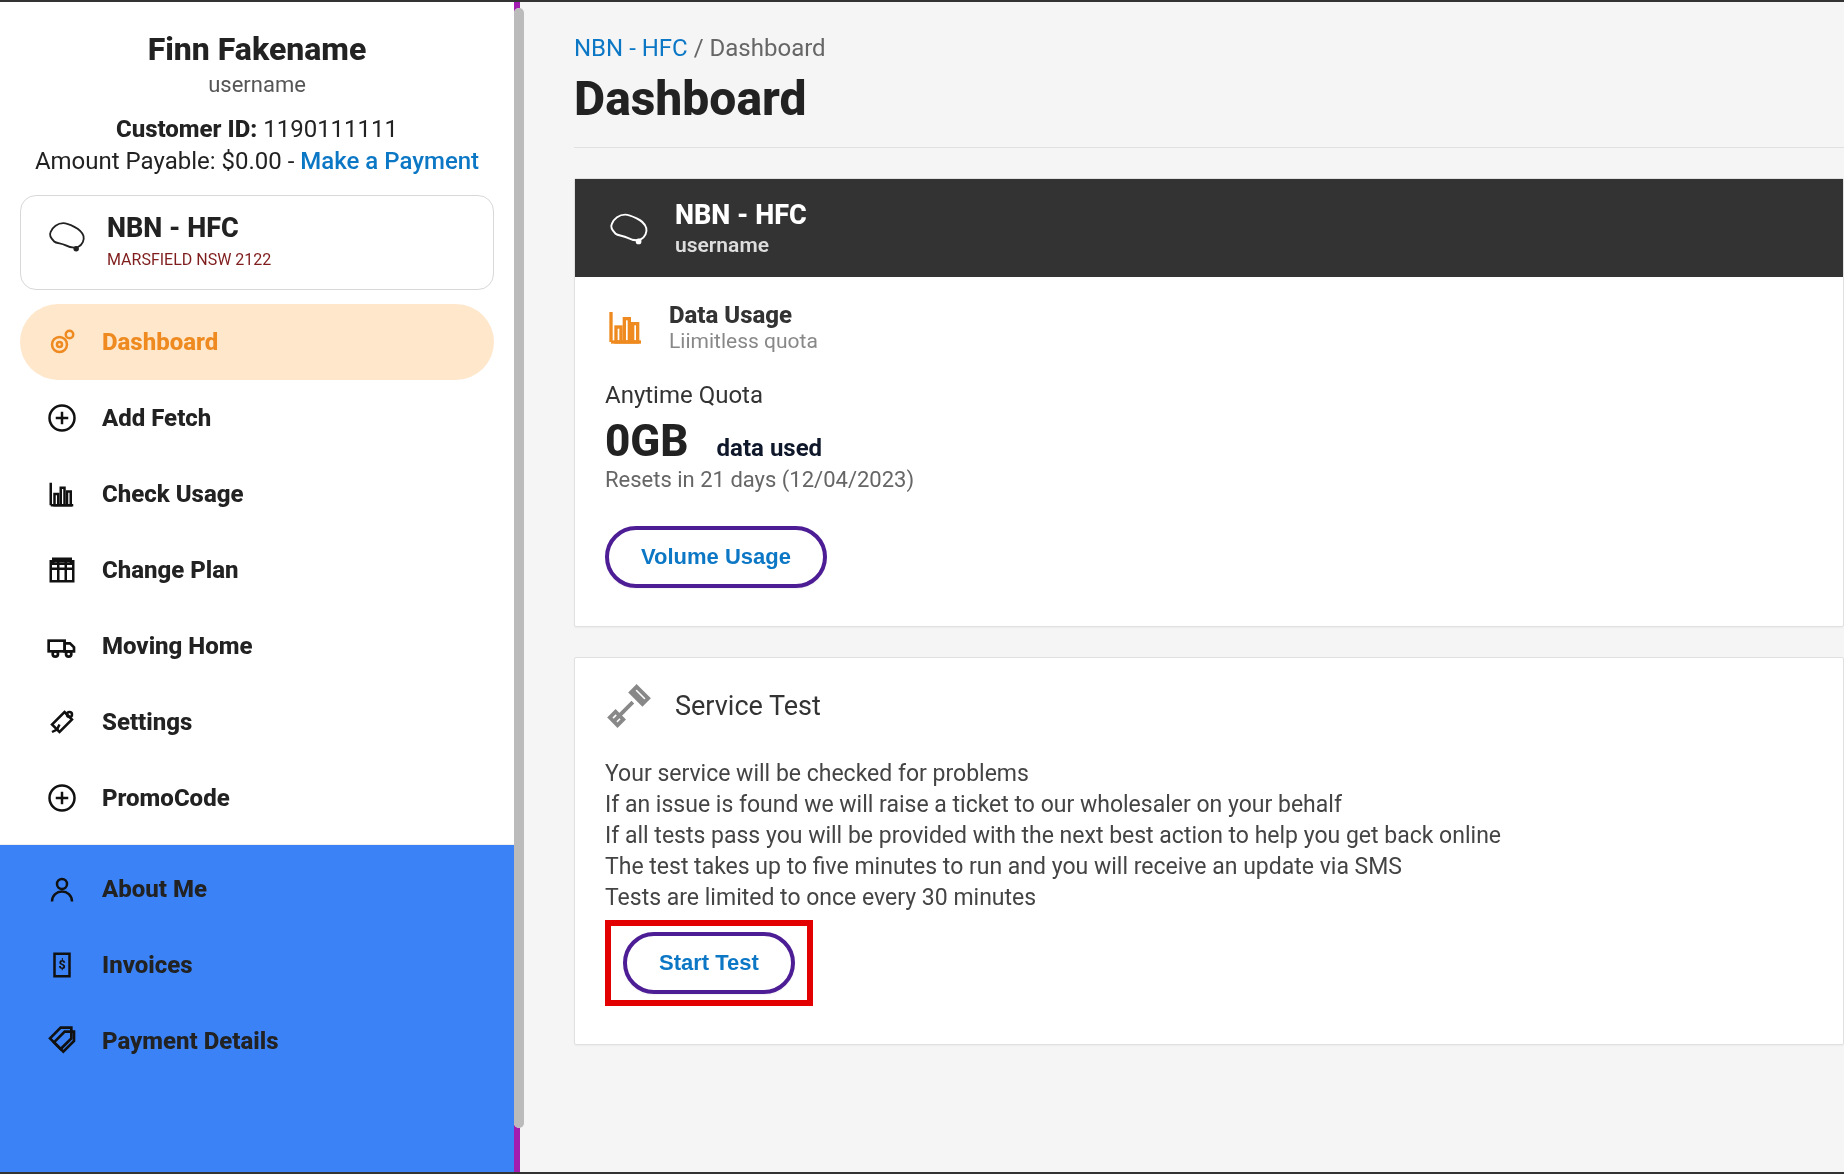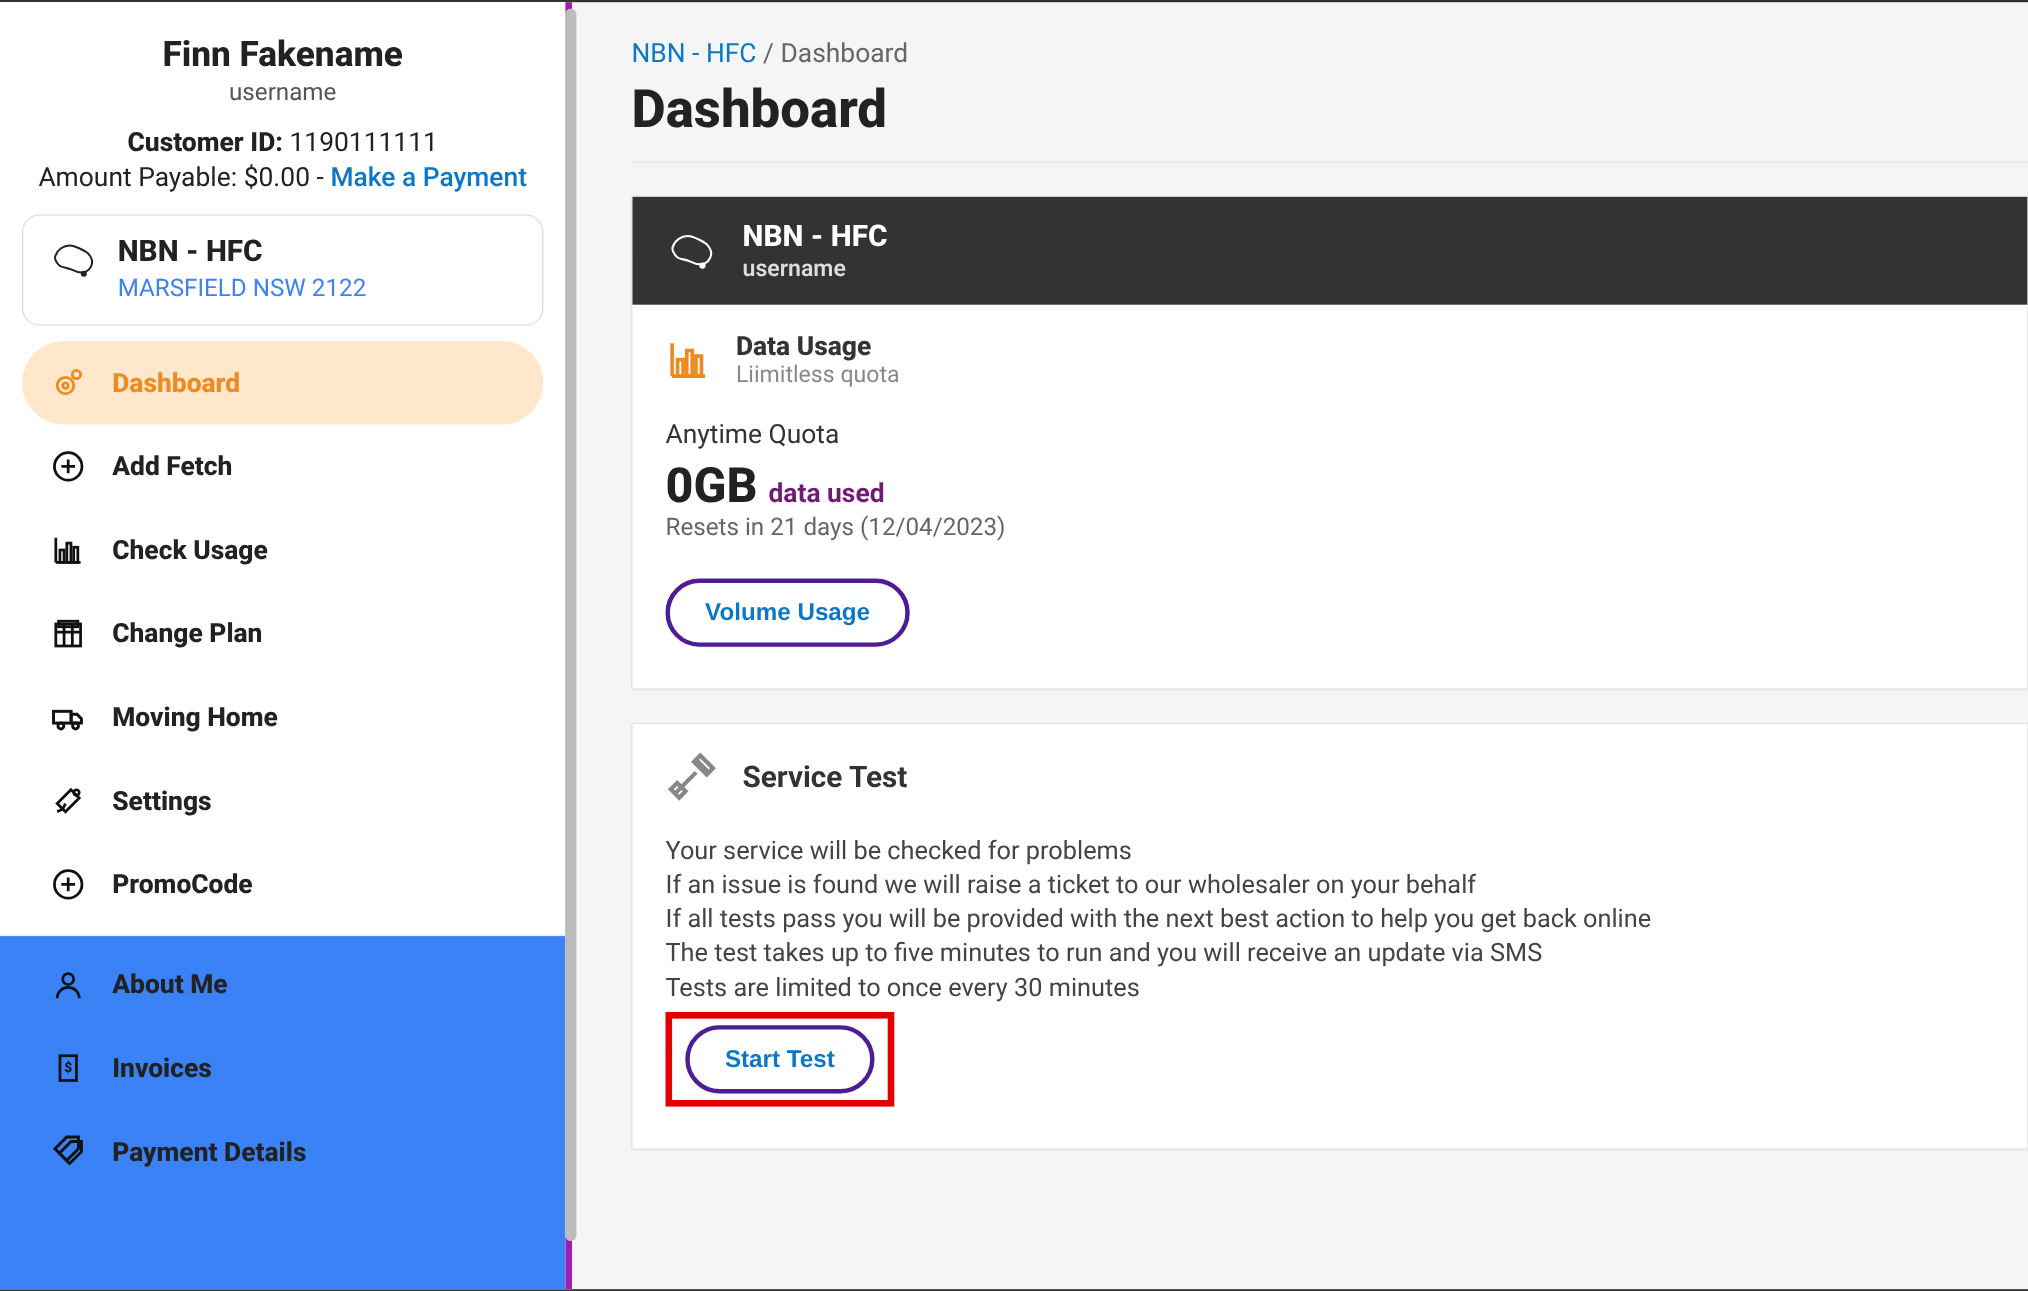--- a/index.html
+++ b/index.html
@@ -53,21 +53,21 @@
   border: 1px solid #d8d8d8;
   border-radius: 16px;
   padding: 16px 22px 20px 22px;
   display: flex;
   align-items: flex-start;
   gap: 16px;
 }
 .service-card .icon { width: 48px; height: 48px; display: flex; align-items: center; justify-content: center; flex-shrink: 0; }
 .service-card .text { flex: 1; }
 .service-name { font-size: 27px; font-weight: 800; color: #222; }
-.service-loc { font-size: 22px; color: #3b82f6; margin-top: 6px; }
+.service-loc { font-size: 16px; color: #7f1d1d; margin-top: 6px; }
 
 .nav { margin-top: 14px; }
 .nav-item {
   display: flex;
   align-items: center;
   gap: 22px;
   padding: 20px 24px;
   font-size: 24px;
   font-weight: 800;
   color: #222;
@@ -112,38 +112,38 @@
 .card-header .title { font-size: 27px; font-weight: 800; }
 .card-header .subtitle { font-size: 21px; font-weight: 600; color: #ddd; margin-top: 2px; }
 .card-body { padding: 24px 30px 38px 30px; }
 .data-usage-row { display: flex; align-items: center; gap: 22px; }
 .data-usage-row .icon { color: #ee8a1f; width: 42px; height: 42px; display:flex; align-items:center; justify-content:center; }
 .du-title { font-size: 24px; font-weight: 800; color: #333; }
 .du-sub { font-size: 21px; color: #888; }
 .quota-label { font-size: 24px; font-weight: 400; color: #333; margin-top: 28px; }
 .quota-value { margin-top: 6px; }
 .quota-value .big { font-size: 44px; font-weight: 800; color: #222; }
-.quota-value .small { font-size: 24px; font-weight: 700; color: #701a75; margin-left: 6px; }
+.quota-value .small { font-size: 24px; font-weight: 700; color: #0f172a; margin-left: 24px; }
 .reset { font-size: 22px; color: #666; }
 .btn-outline {
   margin-top: 34px;
   display: inline-block;
   padding: 14px 32px;
   border: 4px solid #4c1d95;
   border-radius: 999px;
   background: #fff;
   color: #0b77c5;
   font-size: 22px;
   font-weight: 600;
   cursor: pointer;
   box-shadow: 0 1px 2px rgba(0,0,0,0.06);
 }
 .service-test-header { display: flex; align-items: center; gap: 22px; }
 .service-test-header .icon { width: 48px; height: 48px; color: #888; display:flex; align-items:center; justify-content:center; }
-.service-test-header .title { font-size: 27px; font-weight: 700; color: #333; text-align: right; }
+.service-test-header .title { font-size: 27px; font-weight: 400; color: #333; text-align: right; }
 .service-test-body p { font-size: 23px; color: #444; line-height: 1.35; }
 .service-test-body { margin-top: 28px; }
 .highlight-box {
   display: inline-block;
   border: 6px solid #e20000;
   padding: 6px 12px;
   margin-top: 7px;
 }
 svg { display: block; }
 </style>

